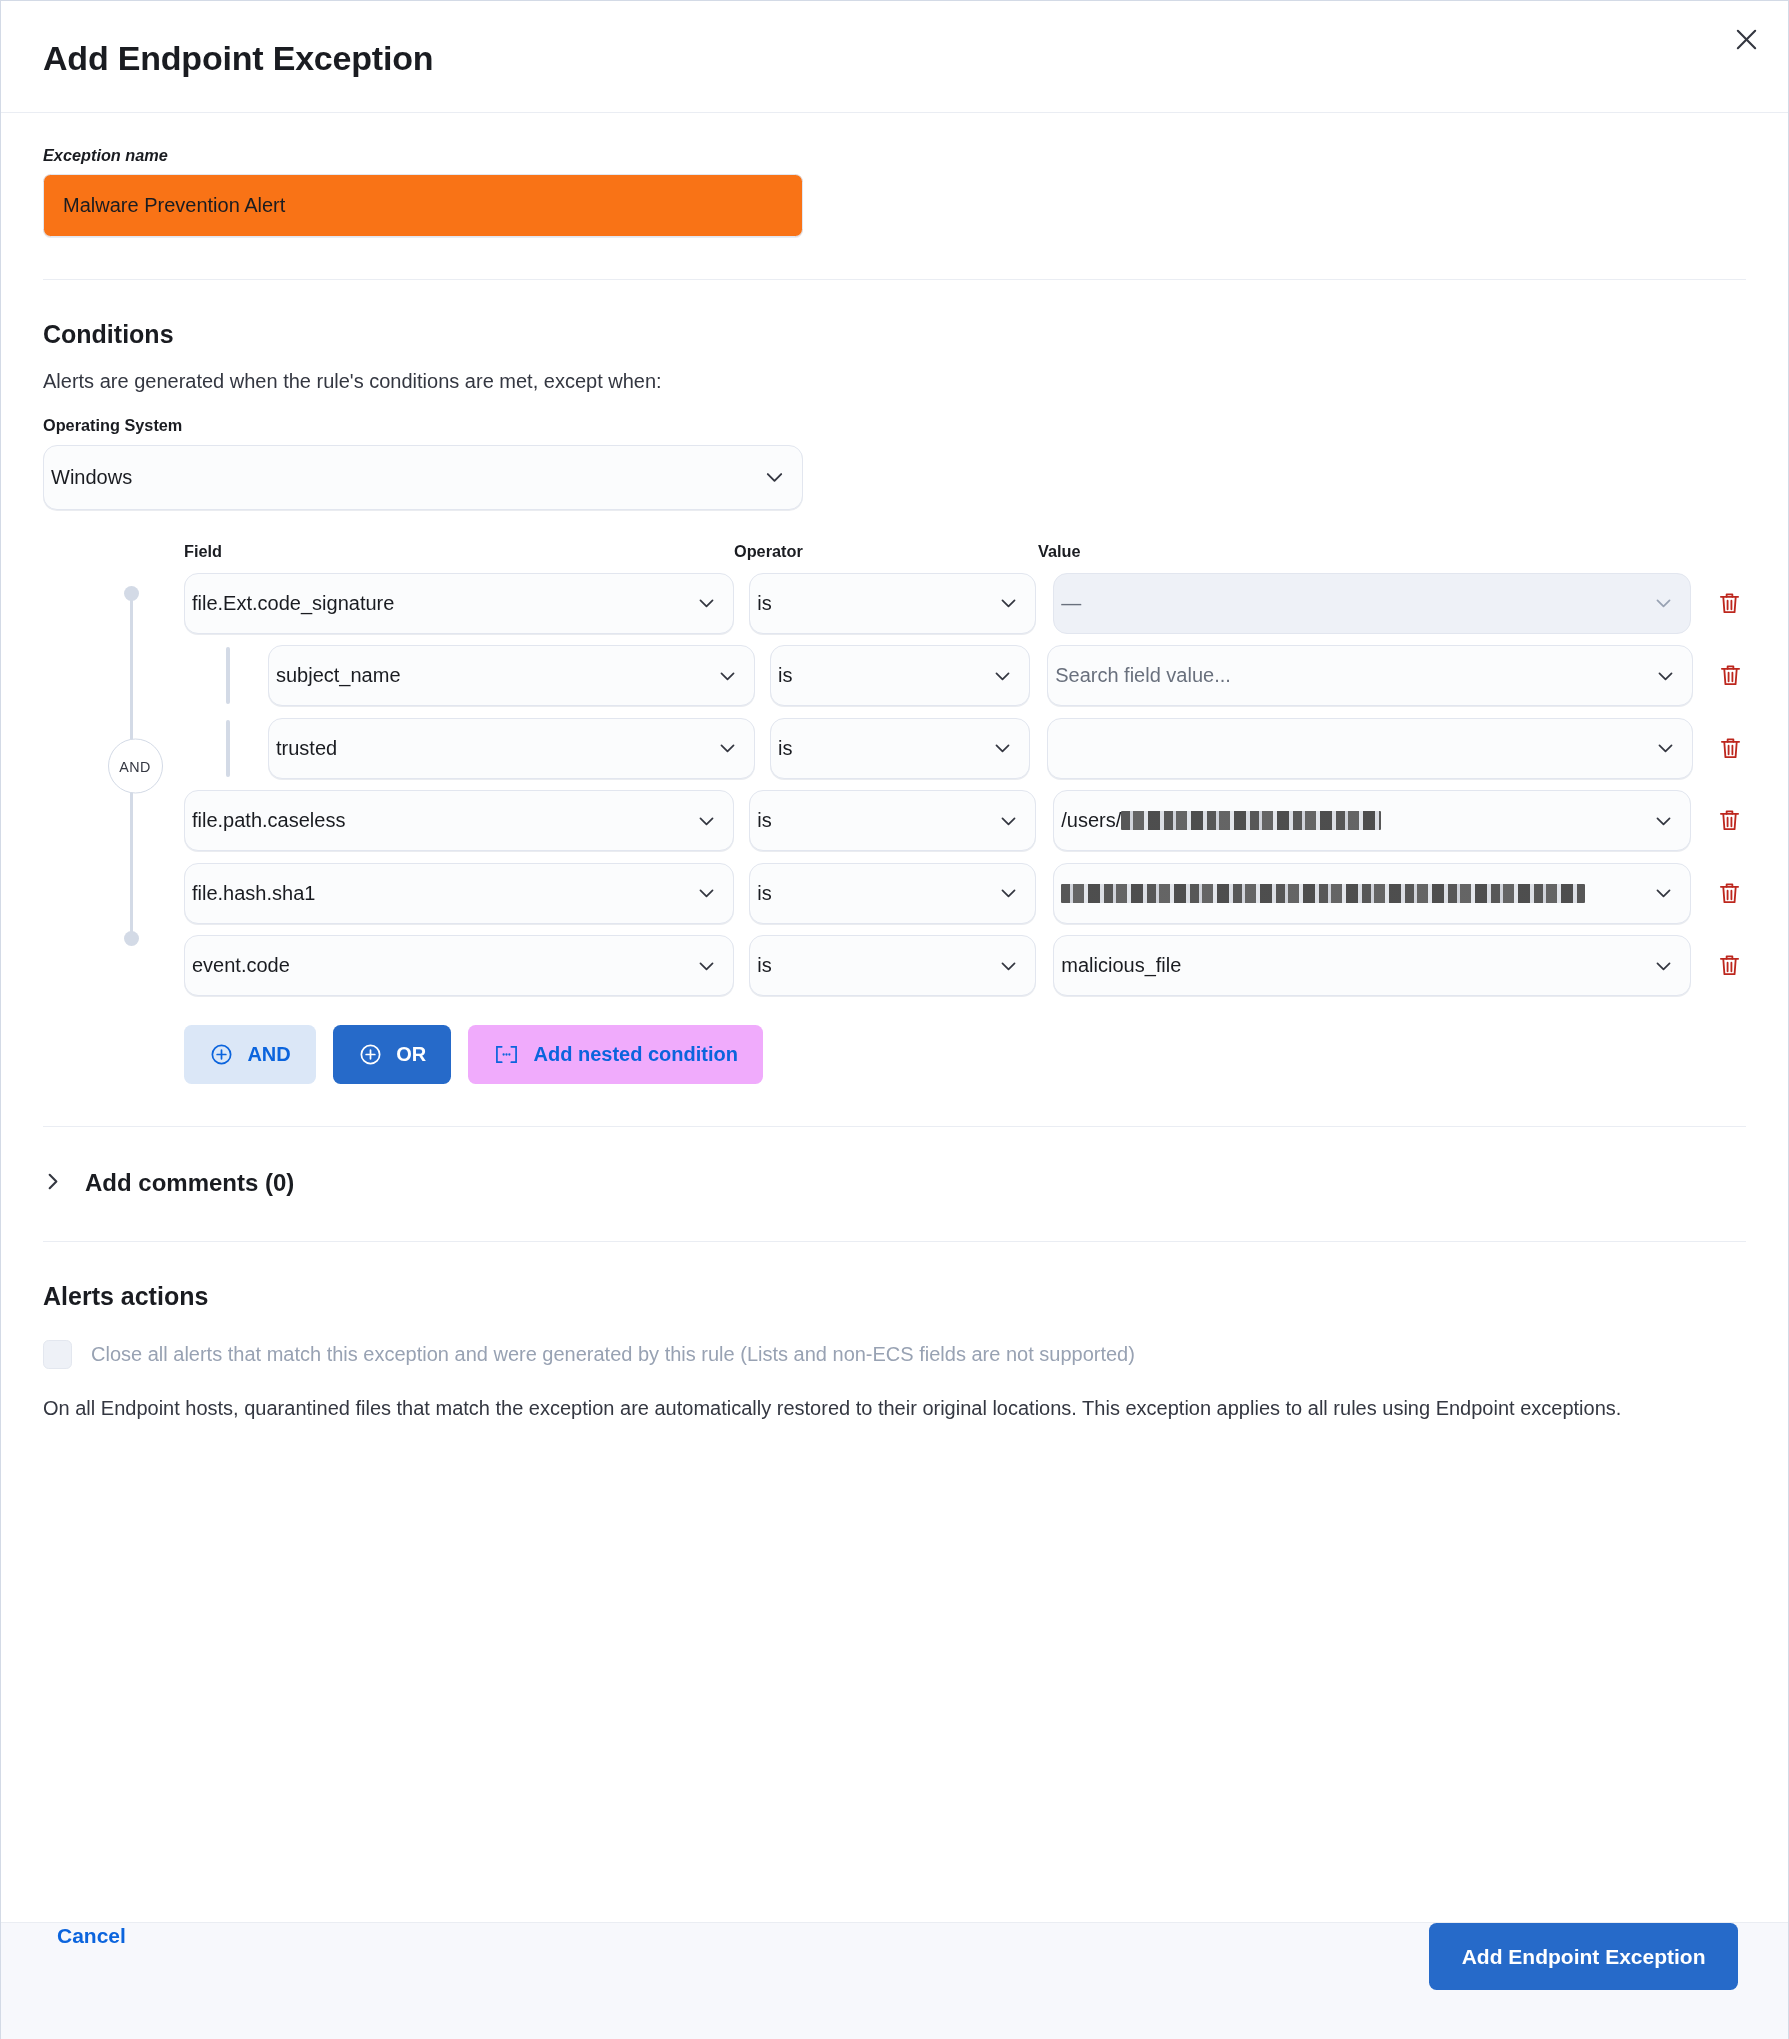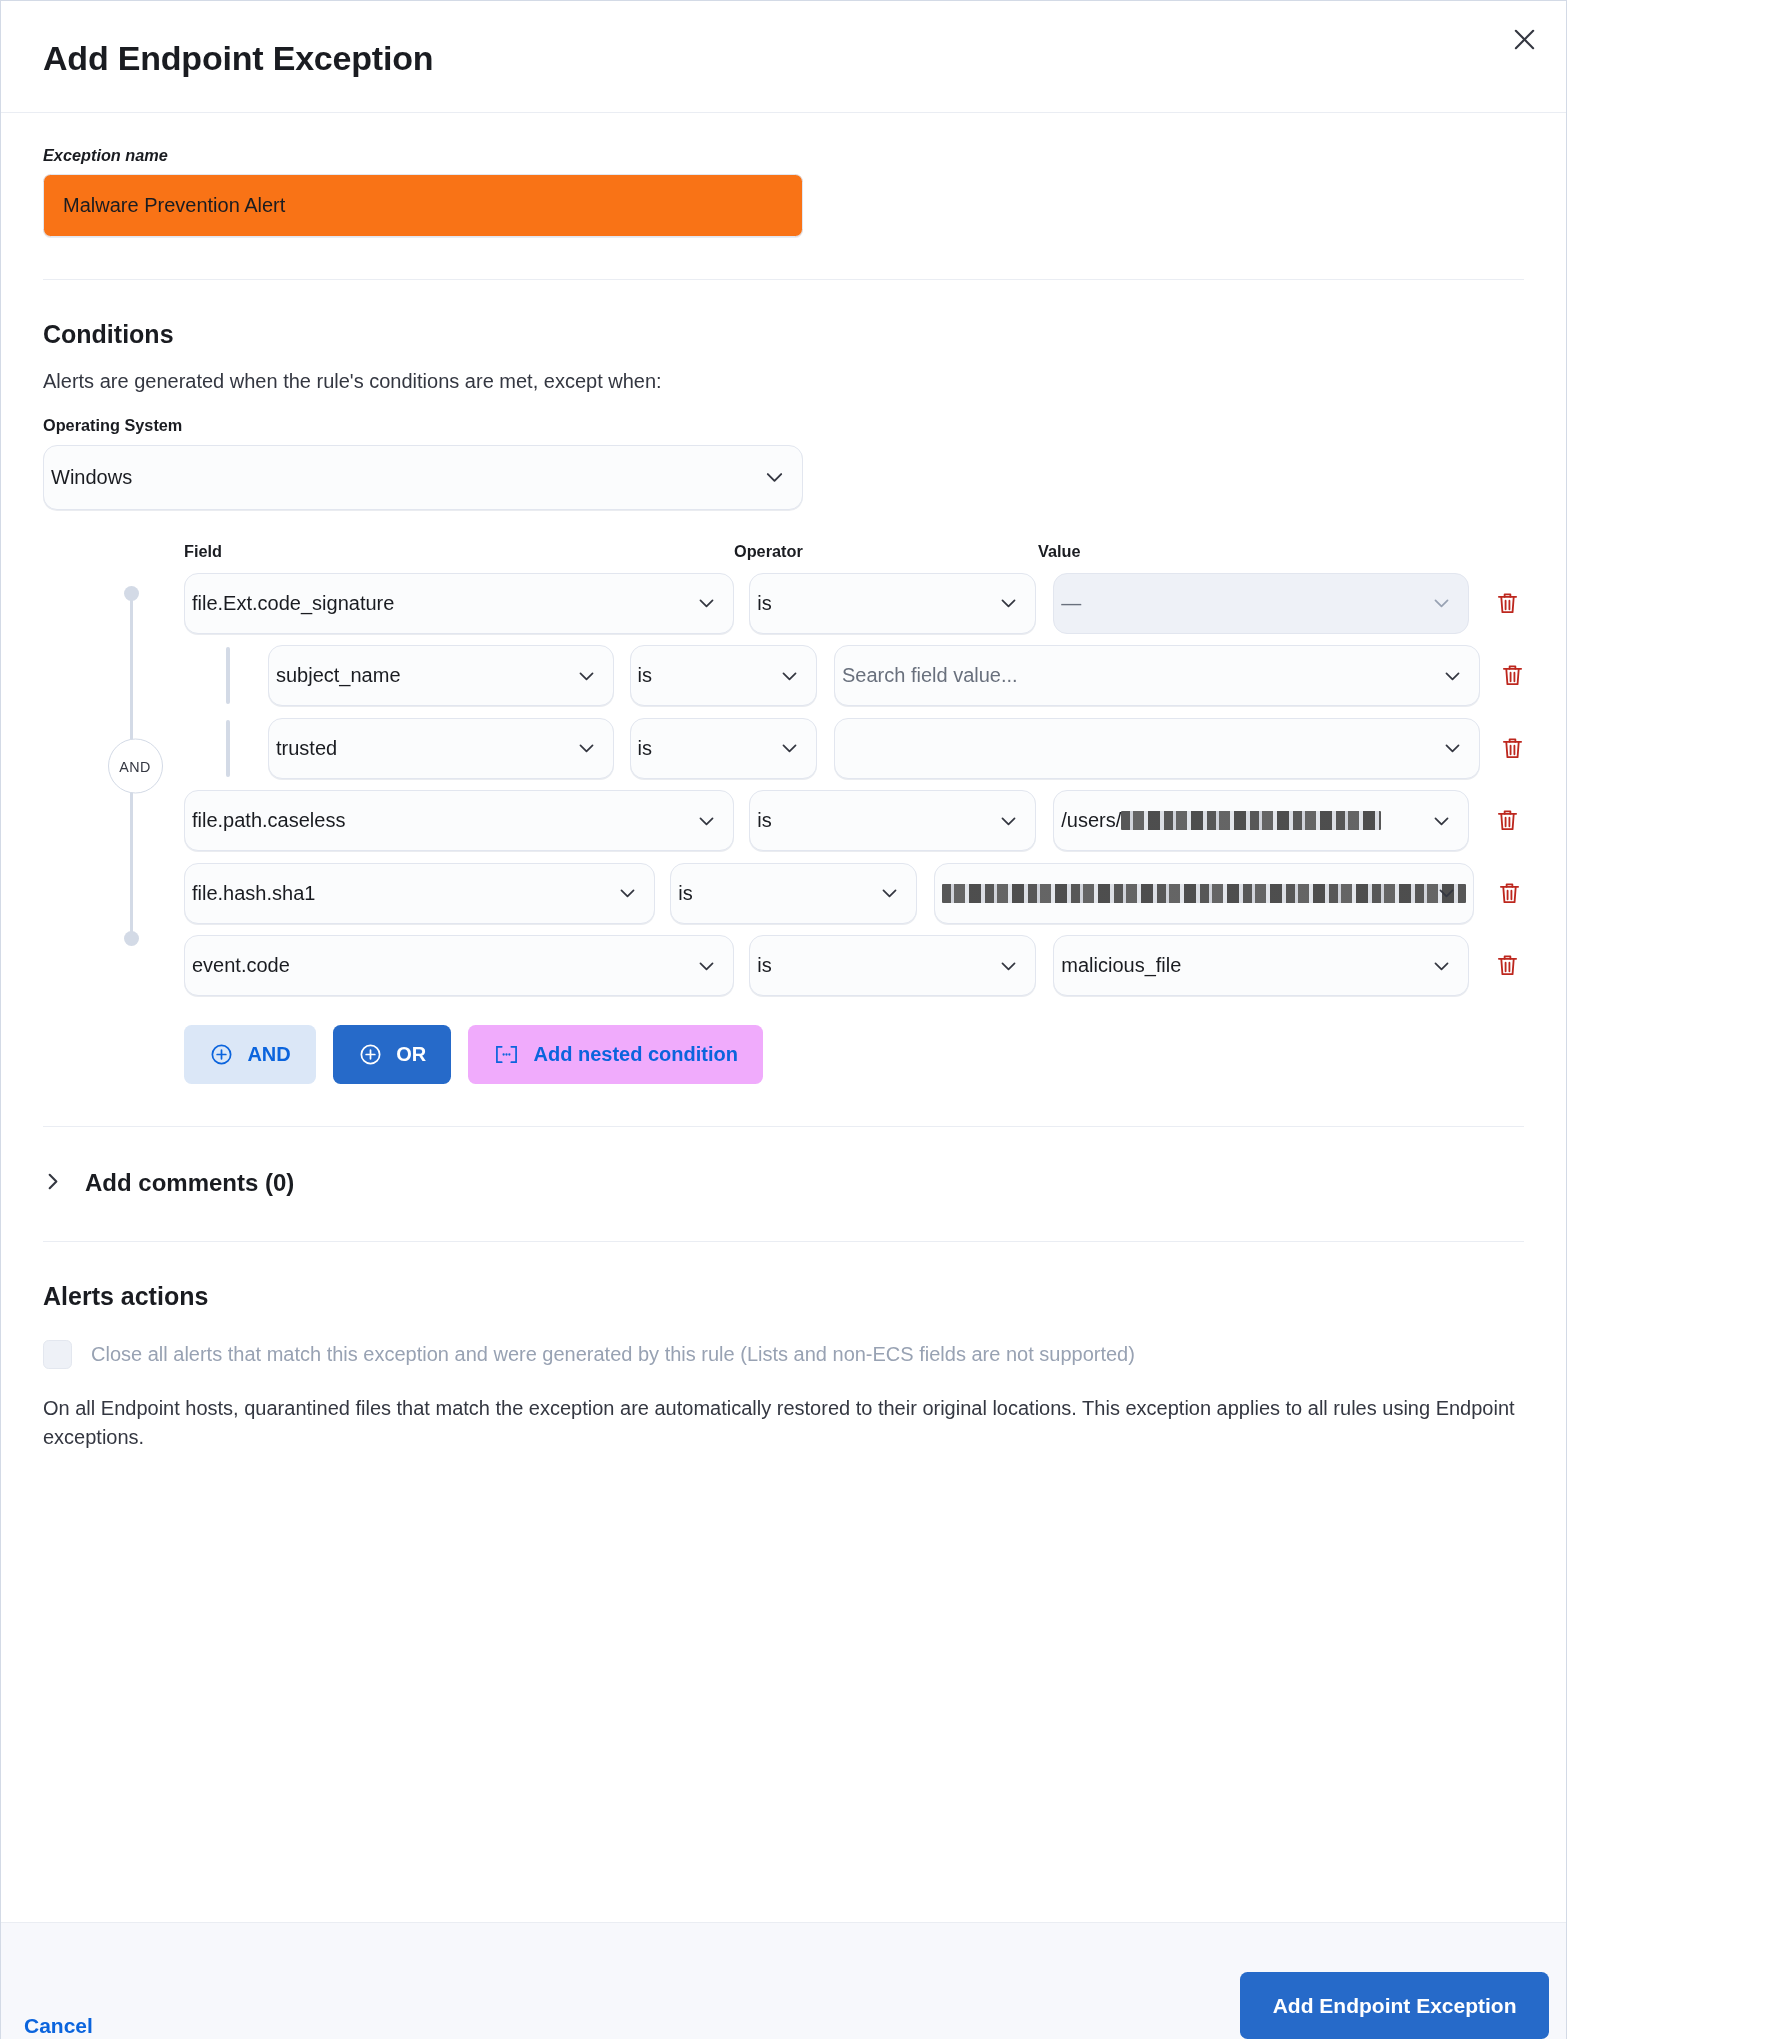--- a/index.html
+++ b/index.html
@@ -8,21 +8,21 @@
     background: #ffffff;
     font-family: "Liberation Sans", sans-serif;
   }
   body {
     width: 1789px;
     height: 2040px;
     overflow: hidden;
   }
   .modal {
     position: relative;
-    width: 1567px;
+    width: 1789px;
     height: 2040px;
     background: #ffffff;
     border: 1px solid #d3dae6;
     display: flex;
     flex-direction: column;
   }
   
   .modal-header {
     padding: 38px 42px 34px 42px;
     border-bottom: 1px solid #eaedf3;
@@ -279,23 +279,23 @@
     margin-top: 25px;
     max-width: 1682px;
   }
   
   .modal-footer {
     flex: 0 0 auto;
     height: 117px;
     background: #f7f8fc;
     border-top: 1px solid #eaedf3;
     display: flex;
-    align-items: flex-end;
+    align-items: flex-start;
     justify-content: space-between;
-    padding: 0 17px;
+    padding: 0 50px;
   }
   .cancel-link {
     font-size: 21px;
     color: #0b64dd;
     font-weight: bold;
     background: none;
     border: none;
     cursor: pointer;
     font-family: "Liberation Sans", sans-serif;
   }

